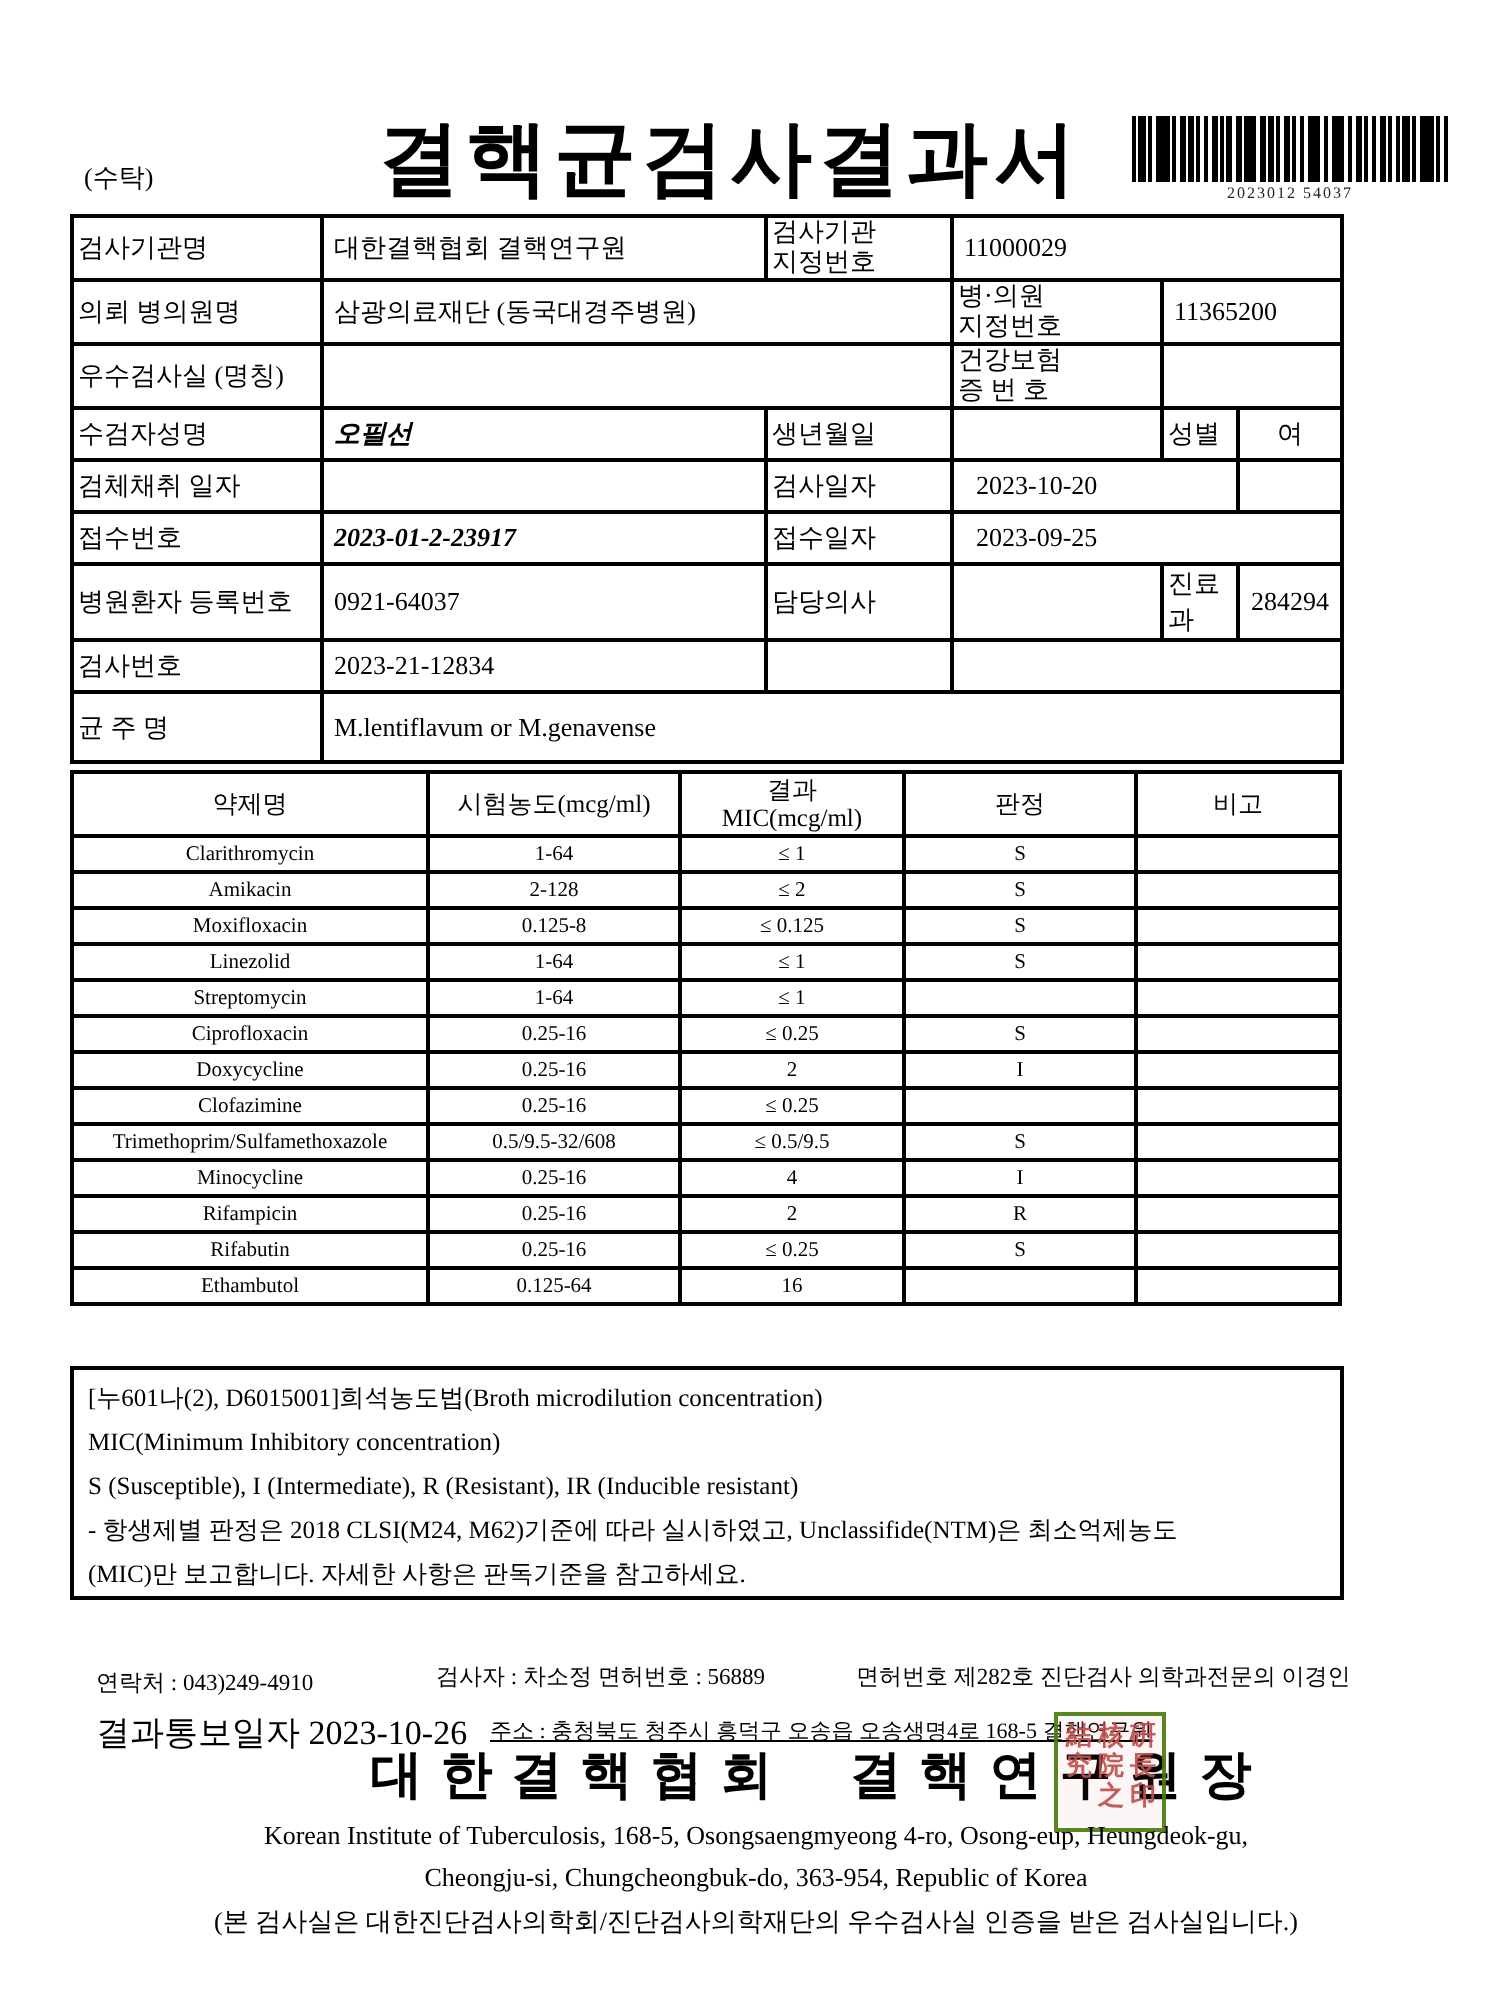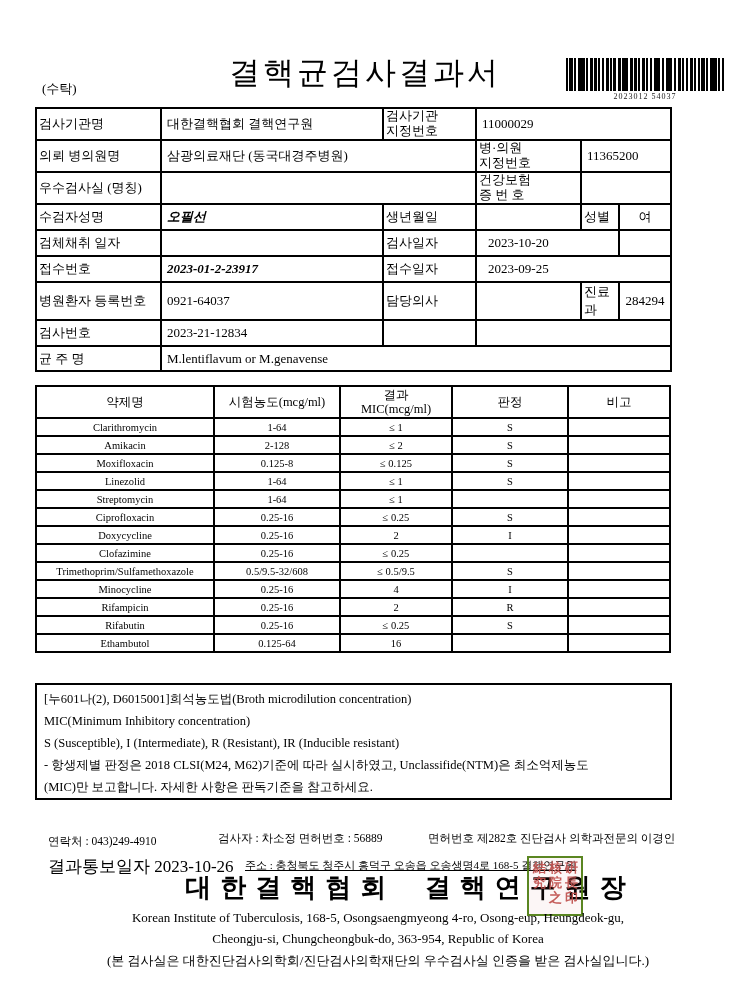--- a/index.html
+++ b/index.html
@@ -6,21 +6,21 @@
   .page {
     position:relative; width:756px; height:1001px; margin:0 auto;
     background:#ffffff; color:#000;
     font-family:"Liberation Serif","DejaVu Serif",serif;
     overflow:hidden;
   }
   
   .consign { position:absolute; left:42px; top:80px; font-size:13px; }
   .doc-title {
     position:absolute; left:0; top:52px; width:730px; text-align:center;
-    font-size:31px; font-weight:normal; letter-spacing:3px;
+    font-size:41px; font-weight:bold; letter-spacing:3px;
   }
   .barcode {
     position:absolute; left:566px; top:58px; width:158px; height:33px;
     background-color:#fff;
     background-image:
       repeating-linear-gradient(90deg,#000 0 2px,transparent 2px 4px),
       repeating-linear-gradient(90deg,#000 0 1px,transparent 1px 6px),
       repeating-linear-gradient(90deg,transparent 0 3px,#000 3px 5px,transparent 5px 11px);
   }
   .barcode-num {
@@ -30,21 +30,21 @@
   
   table { border-collapse:collapse; table-layout:fixed; }
   .info-table { position:absolute; left:35px; top:107px; width:635px; }
   .info-table td { border:2px solid #000; font-size:13px; padding:0 5px; overflow:hidden; }
   .lab { text-align:left; padding:0 2px !important; }
   .prelabel { white-space:pre-line; line-height:1.12; font-size:12px; }
   .sm { font-size:11px; }
   .b { font-weight:bold;font-style:italic; }
   .ctr { text-align:center; }
   .padl { padding-left:11px !important; }
-  .r32 { height:32px; } .r26 { height:26px; } .r34 { height:25px; }
+  .r32 { height:32px; } .r26 { height:26px; } .r34 { height:35px; }
 
   .drug-table { position:absolute; left:35px; top:385px; width:634px; }
   .drug-table th, .drug-table td { border:2px solid #000; text-align:center; padding:0; overflow:hidden; }
   .drug-table th { font-size:12.5px; font-weight:normal; white-space:pre-line; line-height:1.15; height:30px; }
   .drug-table td { font-size:10.5px; height:16px; }
 
   
   .note-box {
     position:absolute; left:35px; top:683px; width:637px; height:117px;
     border:2px solid #000; box-sizing:border-box;

